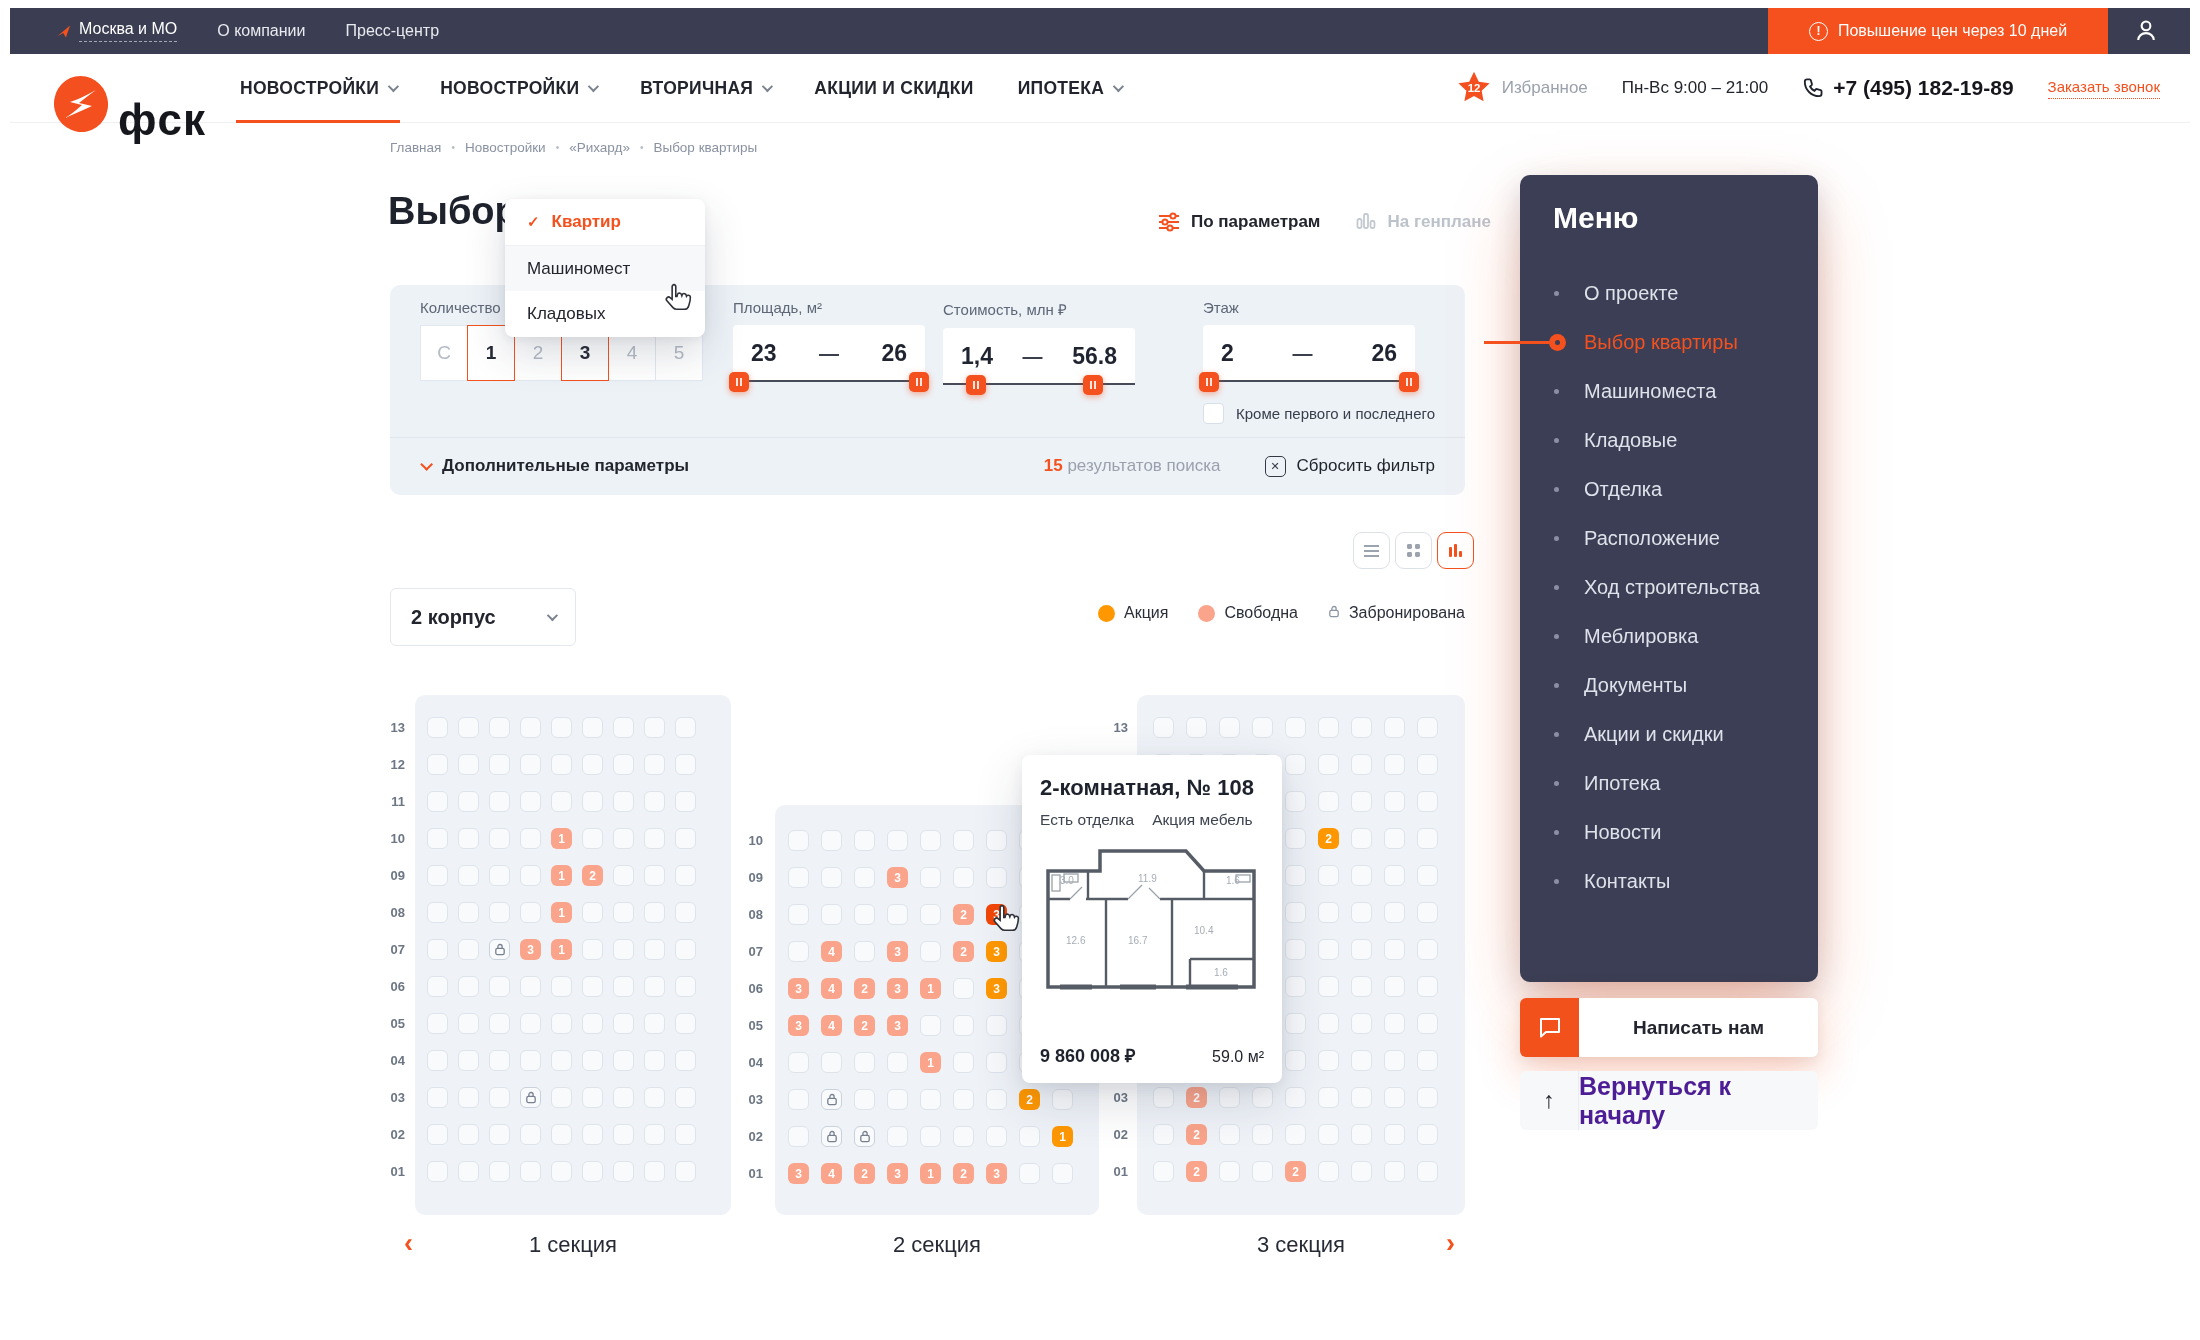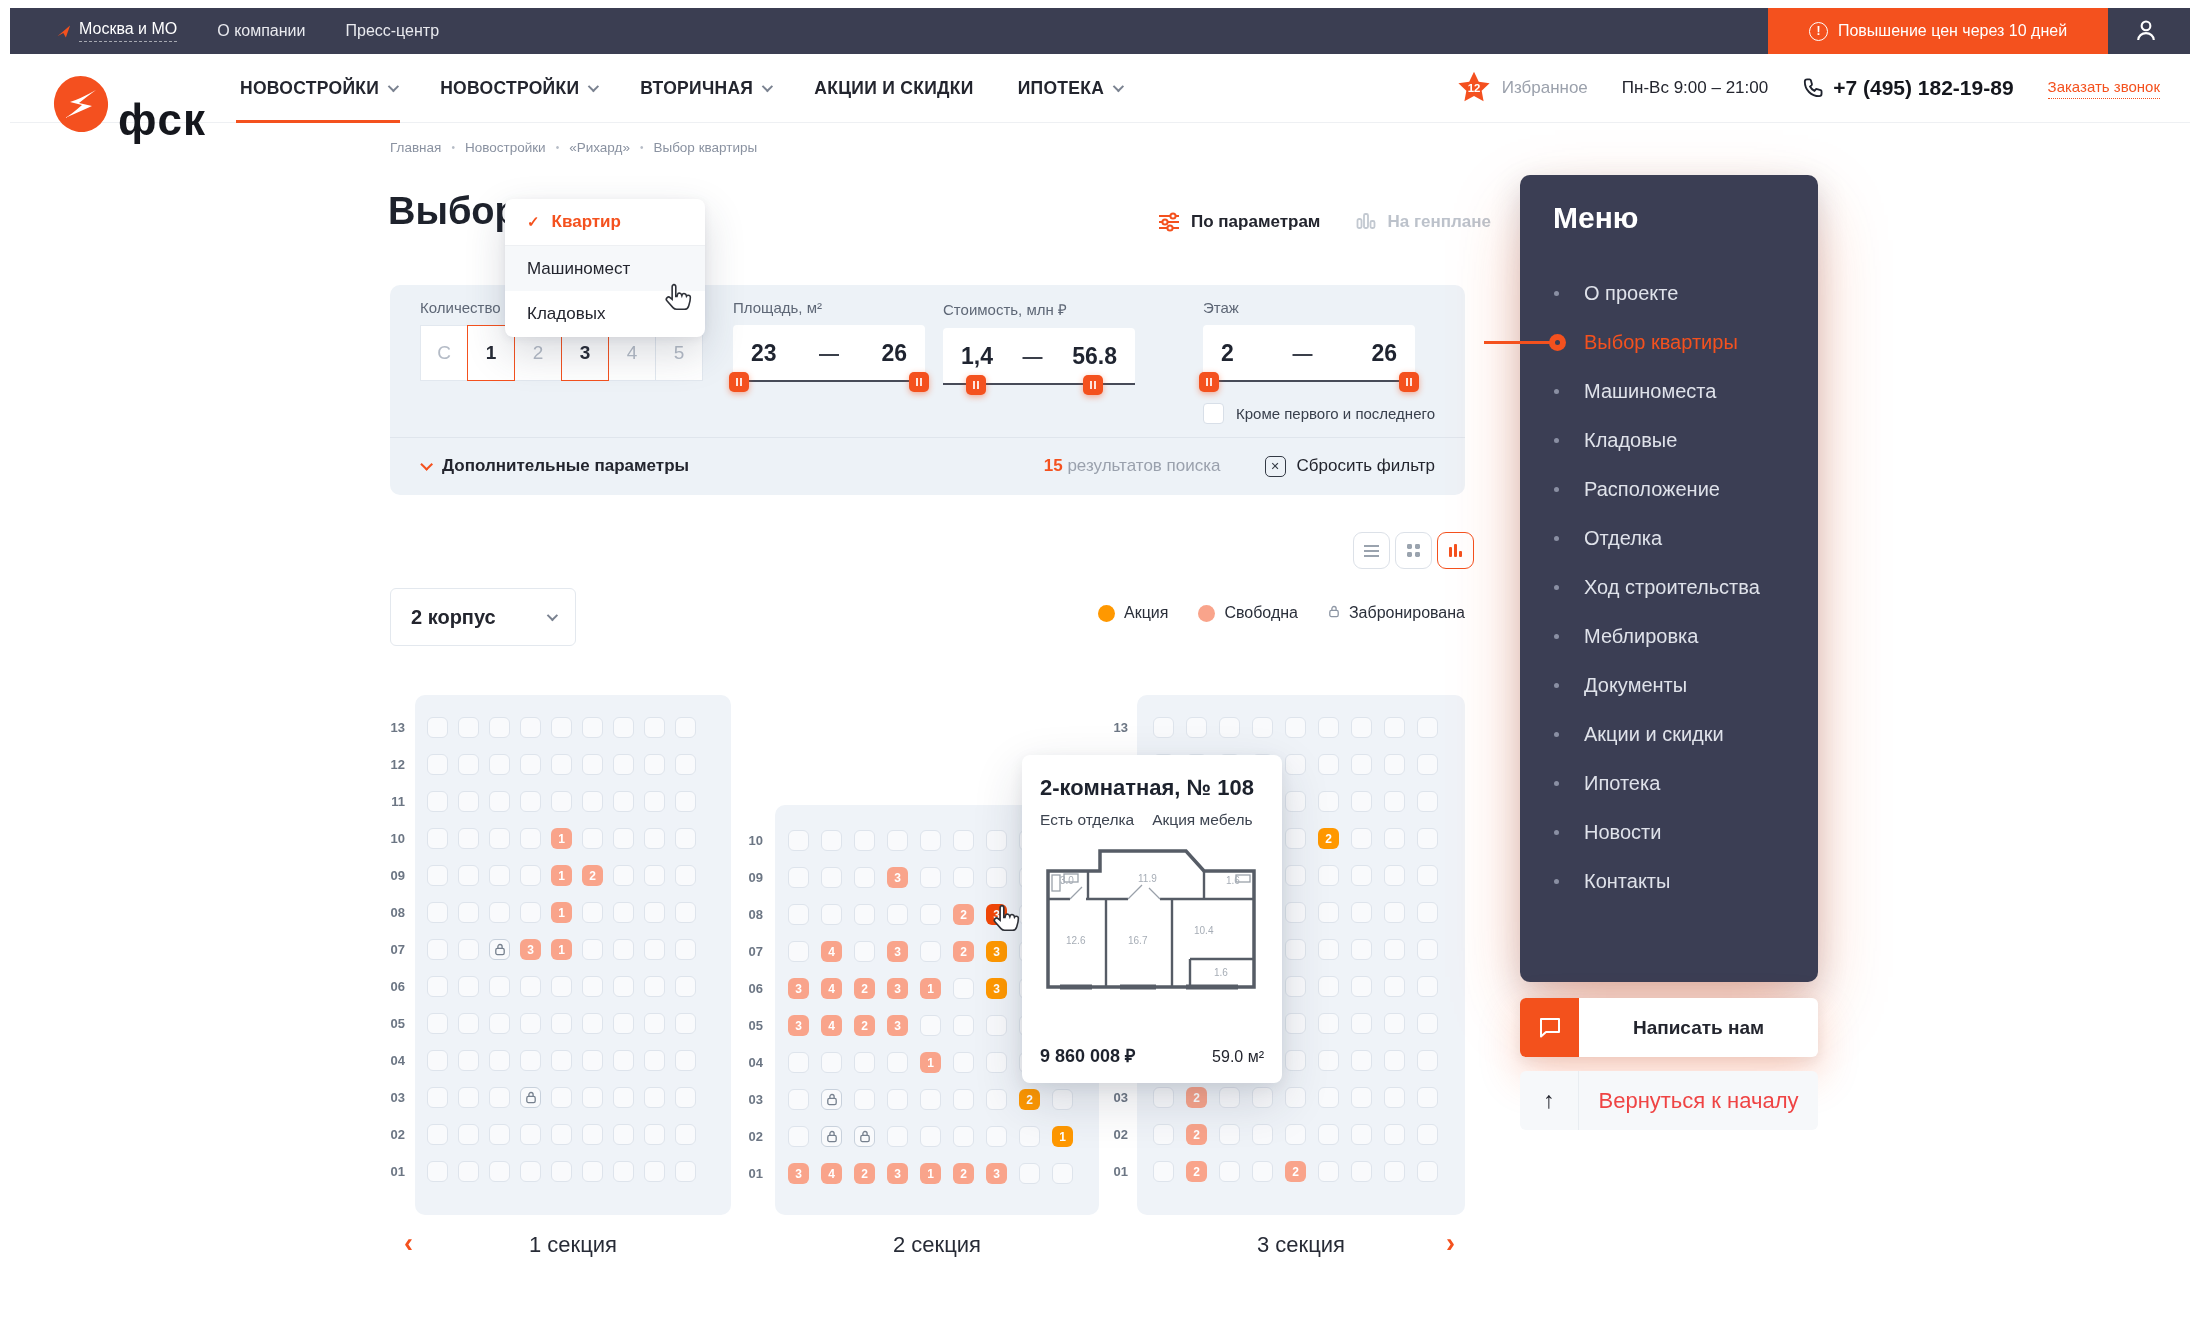--- a/index.html
+++ b/index.html
@@ -122,21 +122,21 @@
   .menu-item.active .m-ring::after { content:''; position:absolute; left:6px; top:6px; width:5px; height:5px; border-radius:50%; background:#3B3E54; }
   .menu-item.active .m-line { position:absolute; left:-36px; width:66px; height:3px; background:#F4511E; }
   .sb-cta { position:absolute; left:0; right:0; bottom:0; height:62px; background:#F3511C; border-radius:0 0 10px 10px; display:flex; align-items:center; justify-content:center; font-size:20px; font-weight:600; color:#fff; cursor:pointer; }
 
   .write-us { position:absolute; left:1520px; top:998px; width:298px; height:59px; background:#fff; border-radius:6px; display:flex; z-index:25; cursor:pointer;
     box-shadow:0 18px 40px rgba(243,82,27,.25), 0 4px 12px rgba(40,50,70,.08); }
   .wu-ic { width:59px; height:59px; background:#F3511C; border-radius:6px 0 0 6px; display:flex; align-items:center; justify-content:center; }
   .wu-label { flex:1; display:flex; align-items:center; justify-content:center; font-size:19px; font-weight:600; color:#23252E; }
   .back-top { position:absolute; left:1520px; top:1071px; width:298px; height:59px; background:#F6F8FA; border-radius:6px; display:flex; z-index:25; cursor:pointer; }
   .bt-ic { width:59px; display:flex; align-items:center; justify-content:center; border-right:1px solid #E9EDF1; font-size:23px; color:#23252E; }
-  .bt-label { flex:1; display:flex; align-items:center; justify-content:center; font-size:22px; font-weight:400; color:#ef4444; }
+  .bt-label { flex:1; display:flex; align-items:center; justify-content:center; font-size:25px; font-weight:700; color:#4c1d95; }
 
   .cursor-svg { position:absolute; z-index:50; }
 </style>
 </head>
 <body>
 
 <div id="page">
 
   <div class="topbar">
     <div class="tb-left">
@@ -904,25 +904,25 @@
         <div class="menu-item">
           <span class="m-dot"></span>
           <span>Машиноместа</span>
         </div>
         <div class="menu-item">
           <span class="m-dot"></span>
           <span>Кладовые</span>
         </div>
         <div class="menu-item">
           <span class="m-dot"></span>
+          <span>Отделка</span>
+        </div>
+        <div class="menu-item">
+          <span class="m-dot"></span>
           <span>Расположение</span>
-        </div>
-        <div class="menu-item">
-          <span class="m-dot"></span>
-          <span>Отделка</span>
         </div>
         <div class="menu-item">
           <span class="m-dot"></span>
           <span>Ход строительства</span>
         </div>
         <div class="menu-item">
           <span class="m-dot"></span>
           <span>Меблировка</span>
         </div>
         <div class="menu-item">

